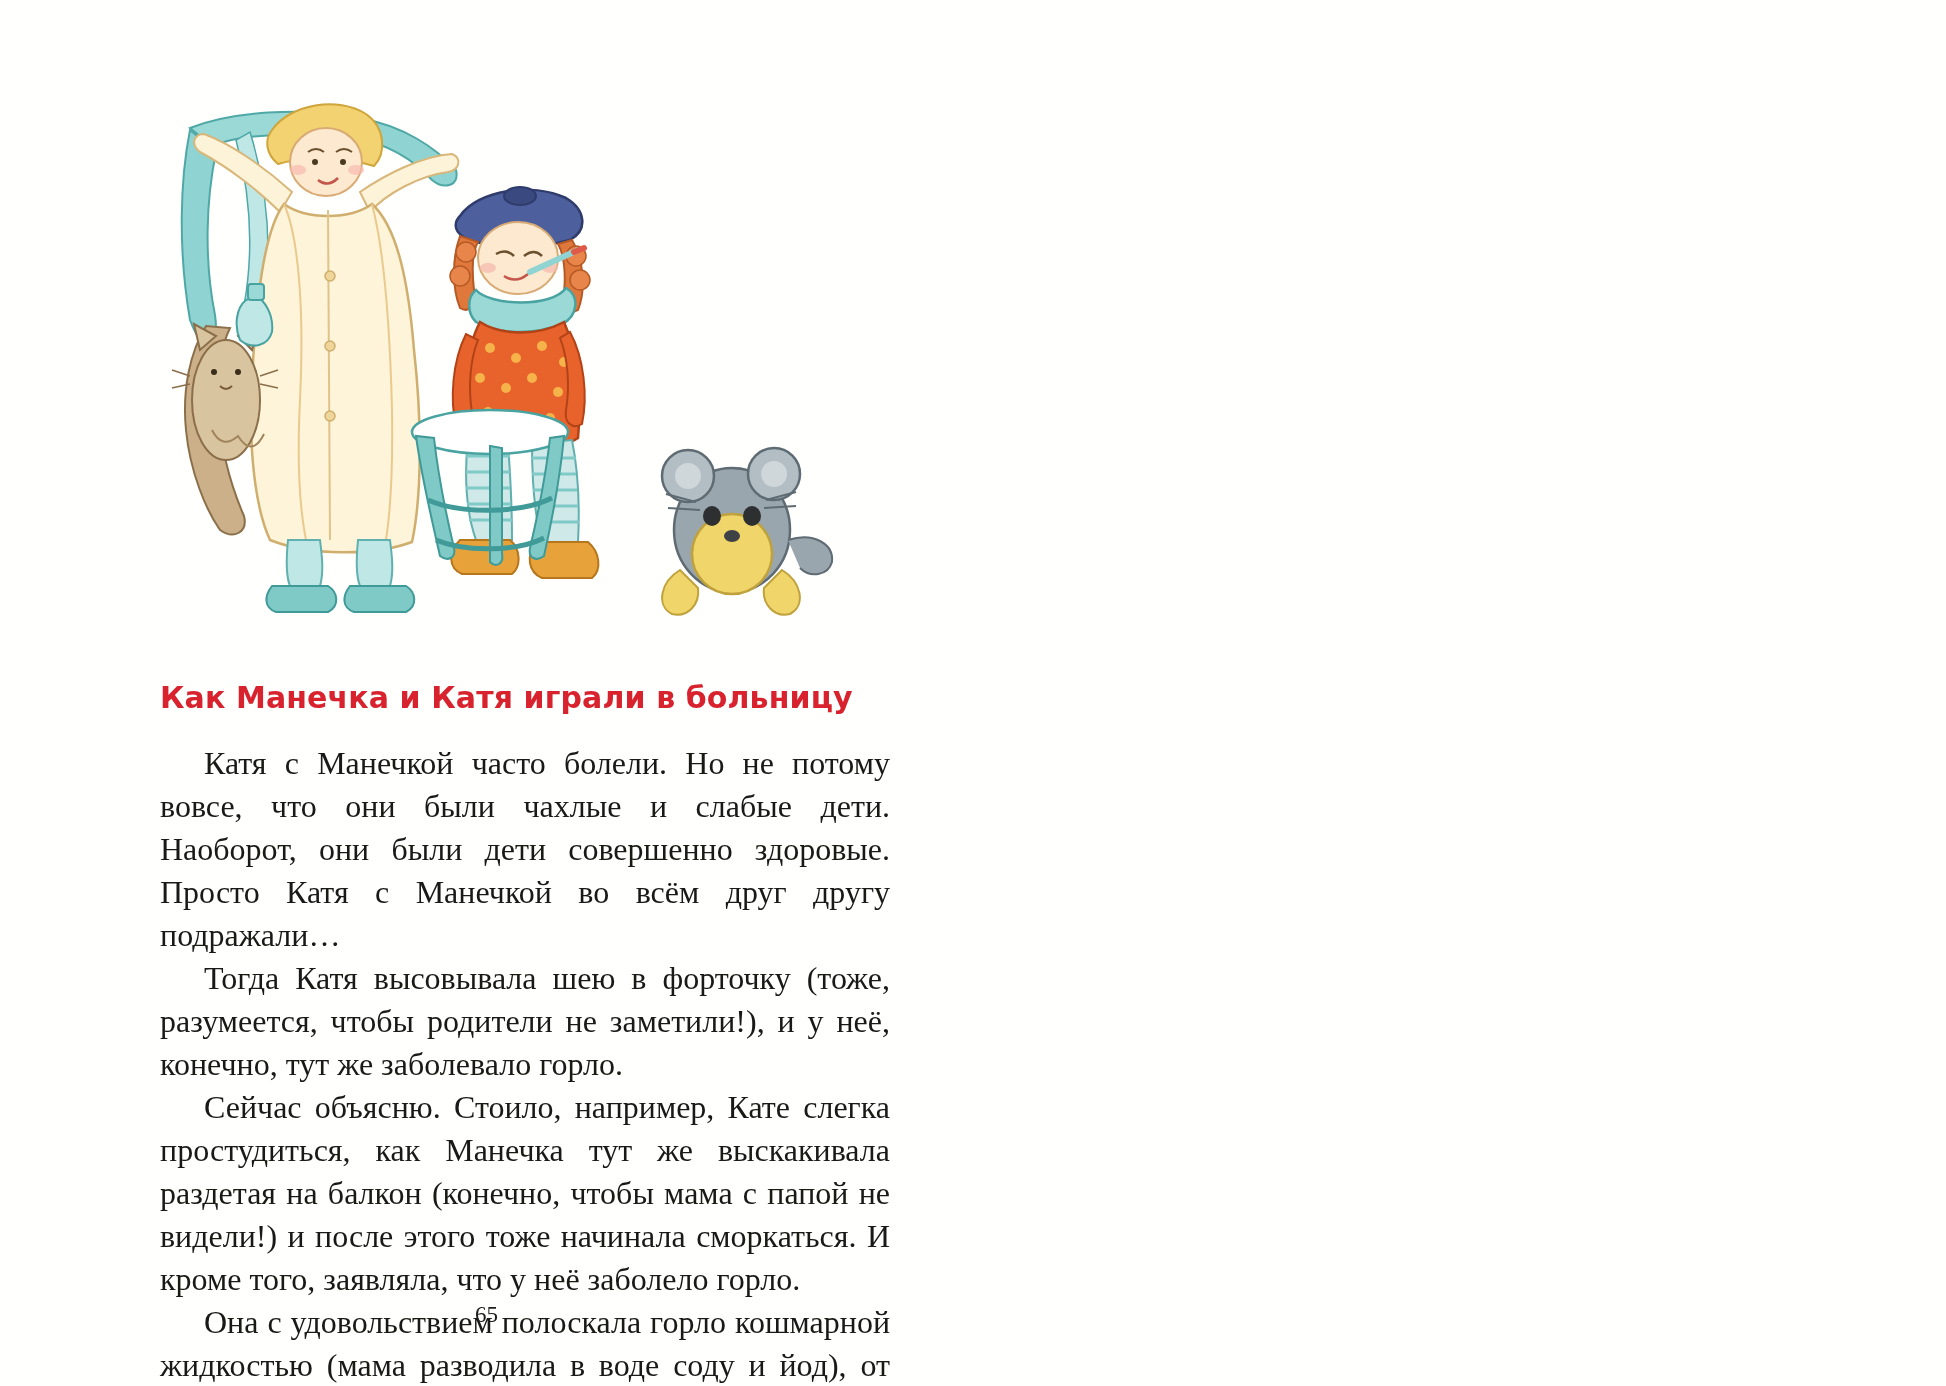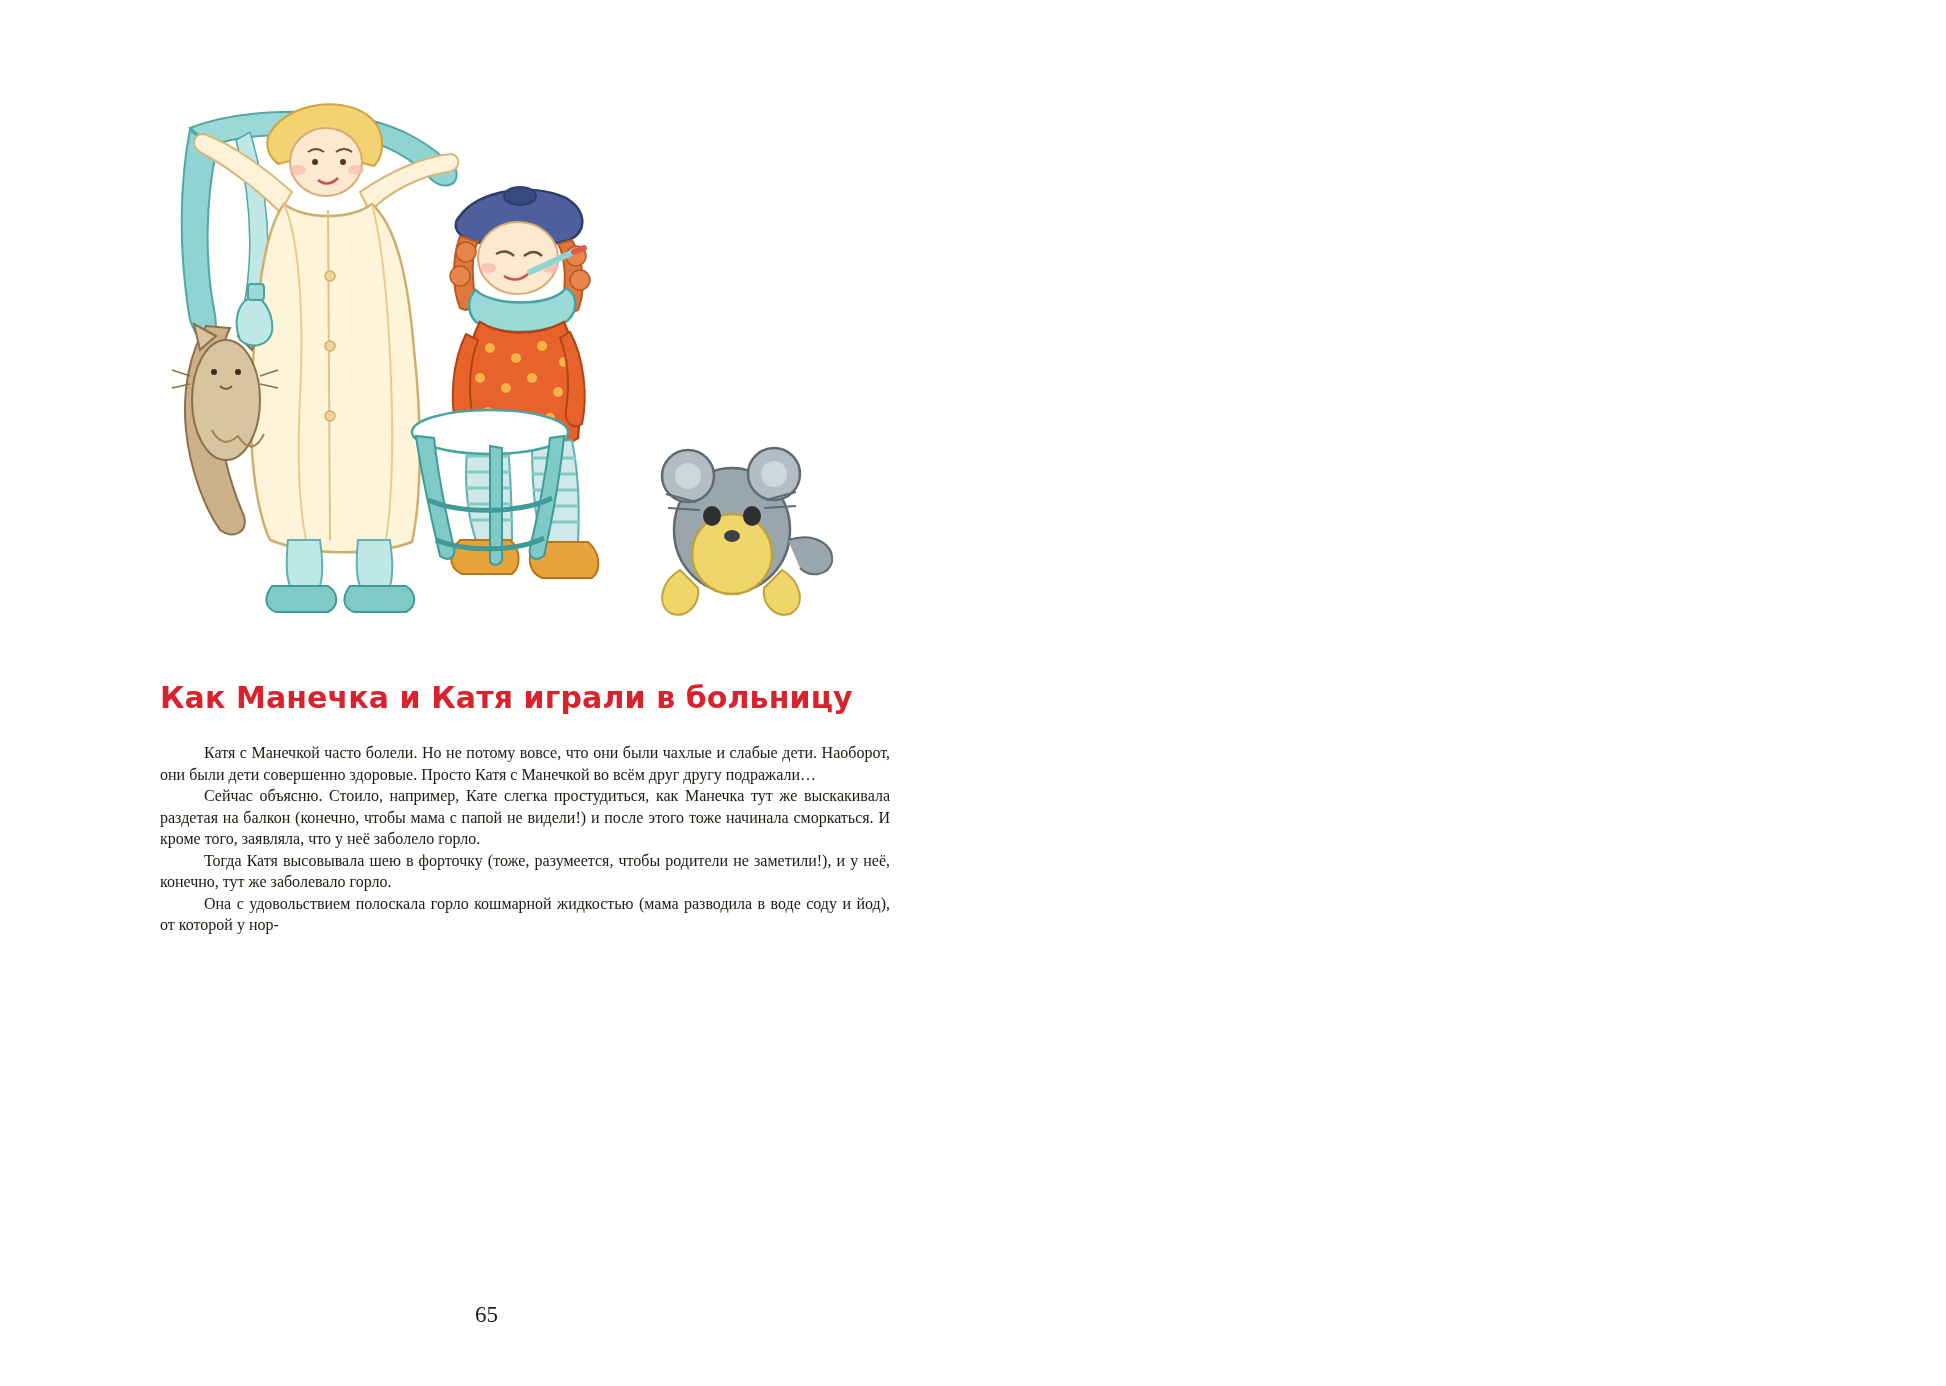--- a/index.html
+++ b/index.html
@@ -49,21 +49,21 @@
     color: #d8232f;
     font-family: "DejaVu Sans", sans-serif;
     font-size: 30px;
     font-weight: 600;
     letter-spacing: 0.1px;
     margin: 0 0 26px 0;
     line-height: 1.2;
   }
   p.body-par {
     margin: 0;
-    font-size: 16px;
+    font-size: 32px;
     line-height: 1.345;
     text-align: justify;
     text-indent: 44px;
     color: #191916;
     hyphens: manual;
   }
   .folio {
     position: absolute;
     bottom: 58px;
     font-family: "Liberation Serif", serif;
@@ -206,22 +206,22 @@
           <path d="M606 400 L636 392 M604 408 L636 406" stroke="#5e6b73" stroke-width="2"></path>
           <path d="M520 470 C500 482 496 506 512 514 C528 518 540 504 538 488 Z" fill="#f0d56a" stroke="#bfa23c" stroke-width="2"></path>
           <path d="M622 470 C642 482 646 506 630 514 C614 518 602 504 604 488 Z" fill="#f0d56a" stroke="#bfa23c" stroke-width="2"></path>
           <path d="M628 440 C654 432 674 444 672 462 C668 476 650 478 640 468" fill="#9aa6ad" stroke="#5e6b73" stroke-width="2"></path>
         </svg>
       </div>
 
       <h1 class="chapter-title">Как Манечка и Катя играли в больницу</h1>
 
       <p class="body-par">Катя с Манечкой часто болели. Но не потому вовсе, что они были чахлые и слабые дети. Наоборот, они были дети совершенно здоровые. Просто Катя с Манечкой во всём друг другу подражали…</p>
+      <p class="body-par">Тогда Катя высовывала шею в форточку (тоже, разумеется, чтобы родители не заметили!), и у неё, конечно, тут же заболевало горло.</p>
       <p class="body-par">Сейчас объясню. Стоило, например, Кате слегка простудиться, как Манечка тут же выскакивала раздетая на балкон (конечно, чтобы мама с папой не видели!) и после этого тоже начинала сморкаться. И кроме того, заявляла, что у неё заболело горло.</p>
-      <p class="body-par">Тогда Катя высовывала шею в форточку (тоже, разумеется, чтобы родители не заметили!), и у неё, конечно, тут же заболевало горло.</p>
       <p class="body-par">Она с удовольствием полоскала горло кошмарной жидкостью (мама разводила в воде соду и йод), от которой у нор-</p>
     </div>
     <div class="folio folio-left">65</div>
   </div>
 
   <div class="page page-right">
     
     
   </div>
 

